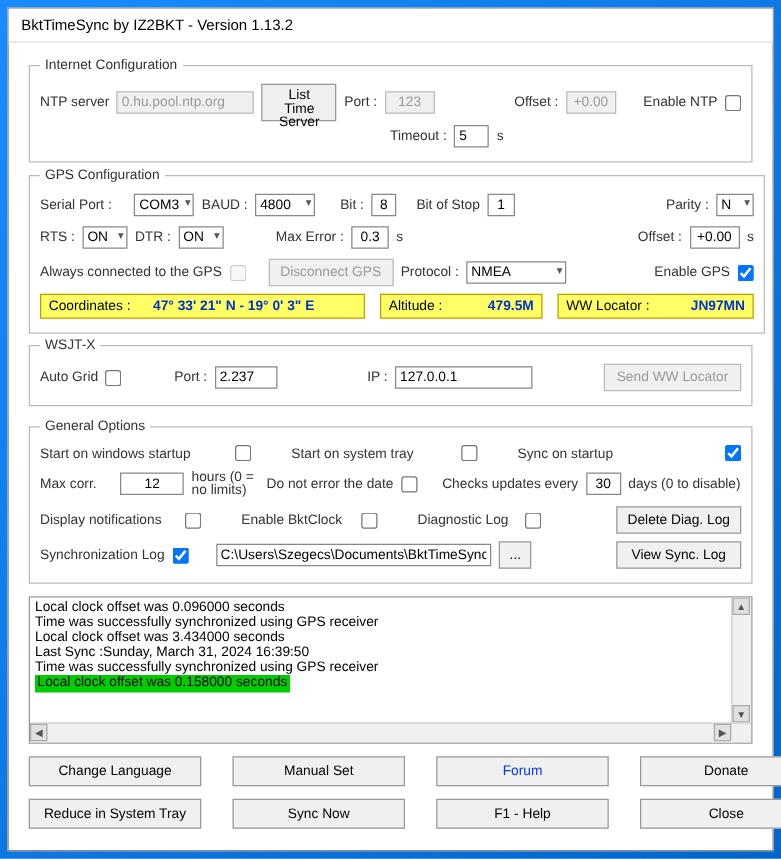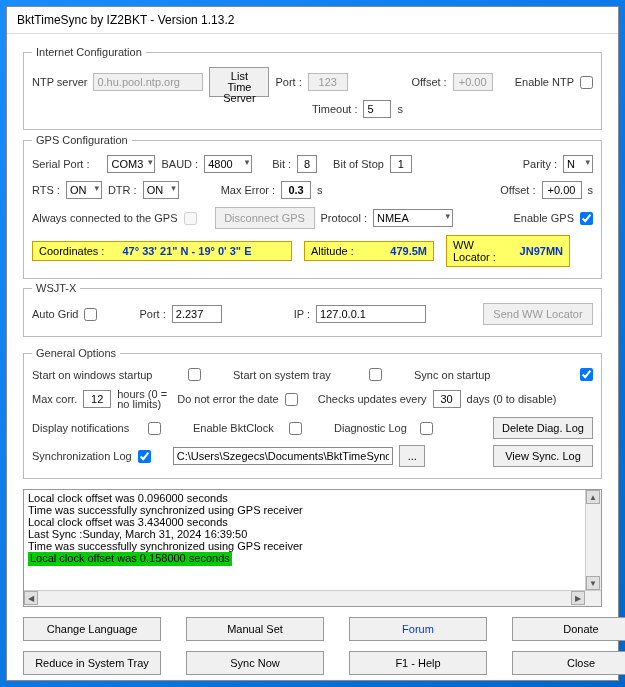--- a/index.html
+++ b/index.html
@@ -80,21 +80,21 @@
         <span class="lbl">Parity :</span>
         <span class="selwrap"><input type="text" style="width: 30px;" value="N"></span>
       </div>
       <div class="row" style="margin-top:8px">
         <span class="lbl">RTS :</span>
         <span class="selwrap"><input type="text" style="width: 36px;" value="ON"></span>
         <span class="lbl">DTR :</span>
         <span class="selwrap"><input type="text" style="width: 36px;" value="ON"></span>
         <span style="width:30px"></span>
         <span class="lbl">Max Error :</span>
-        <input type="text" style="width: 30px; text-align: center; font-weight: bold;" value="0.3">
+        <input type="text" style="width: 30px; text-align: center;" value="0.3">
         <span class="lbl">s</span>
         <span class="sp"></span>
         <span class="lbl">Offset :</span>
         <input type="text" style="width: 40px; text-align: center;" value="+0.00">
         <span class="lbl">s</span>
       </div>
       <div class="row" style="margin-top:8px">
         <span class="lbl gray">Always connected to the GPS</span>
         <input type="checkbox" disabled="" style="">
         <span style="width:6px"></span>
@@ -109,21 +109,21 @@
         <span class="hl-yellow" style="width:260px">
           <span>Coordinates :</span>
           <span style="width:6px"></span>
           <span class="hl-blue">47° 33' 21" N - 19° 0' 3" E</span>
         </span>
         <span class="hl-yellow" style="width:130px">
           <span>Altitude :</span>
           <span class="sp"></span>
           <span class="hl-blue">479.5M</span>
         </span>
-        <span class="hl-yellow" style="width:124px">
+        <span class="hl-yellow" style="width:157px">
           <span>WW Locator :</span>
           <span class="sp"></span>
           <span class="hl-blue">JN97MN</span>
         </span>
       </div>
     </fieldset>
 
     <fieldset style="margin-top:-1px">
       <legend>WSJT-X</legend>
       <div class="row">
@@ -148,21 +148,21 @@
         <span style="width:20px"></span>
         <span class="lbl" style="width:130px">Start on system tray</span>
         <input type="checkbox" style="">
         <span style="width:20px"></span>
         <span class="lbl">Sync on startup</span>
         <span class="sp"></span>
         <input type="checkbox" checked="" style="">
       </div>
       <div class="row" style="margin-top:8px">
         <span class="lbl">Max corr.</span>
-        <input type="text" style="width: 28px; text-align: center;" value="12">
+        <input type="text" style="width: 51px; text-align: center; margin-left: 13px;" value="12">
         <span class="lbl" style="width:54px;white-space:normal;line-height:10px">hours (0 = no limits)</span>
         <span class="lbl">Do not error the date</span>
         <input type="checkbox" style="">
         <span style="width:8px"></span>
         <span class="lbl">Checks updates every</span>
         <input type="text" style="width: 28px; text-align: center;" value="30">
         <span class="lbl">days (0 to disable)</span>
       </div>
       <div class="row" style="margin-top:8px">
         <span class="lbl" style="width:110px">Display notifications</span>

